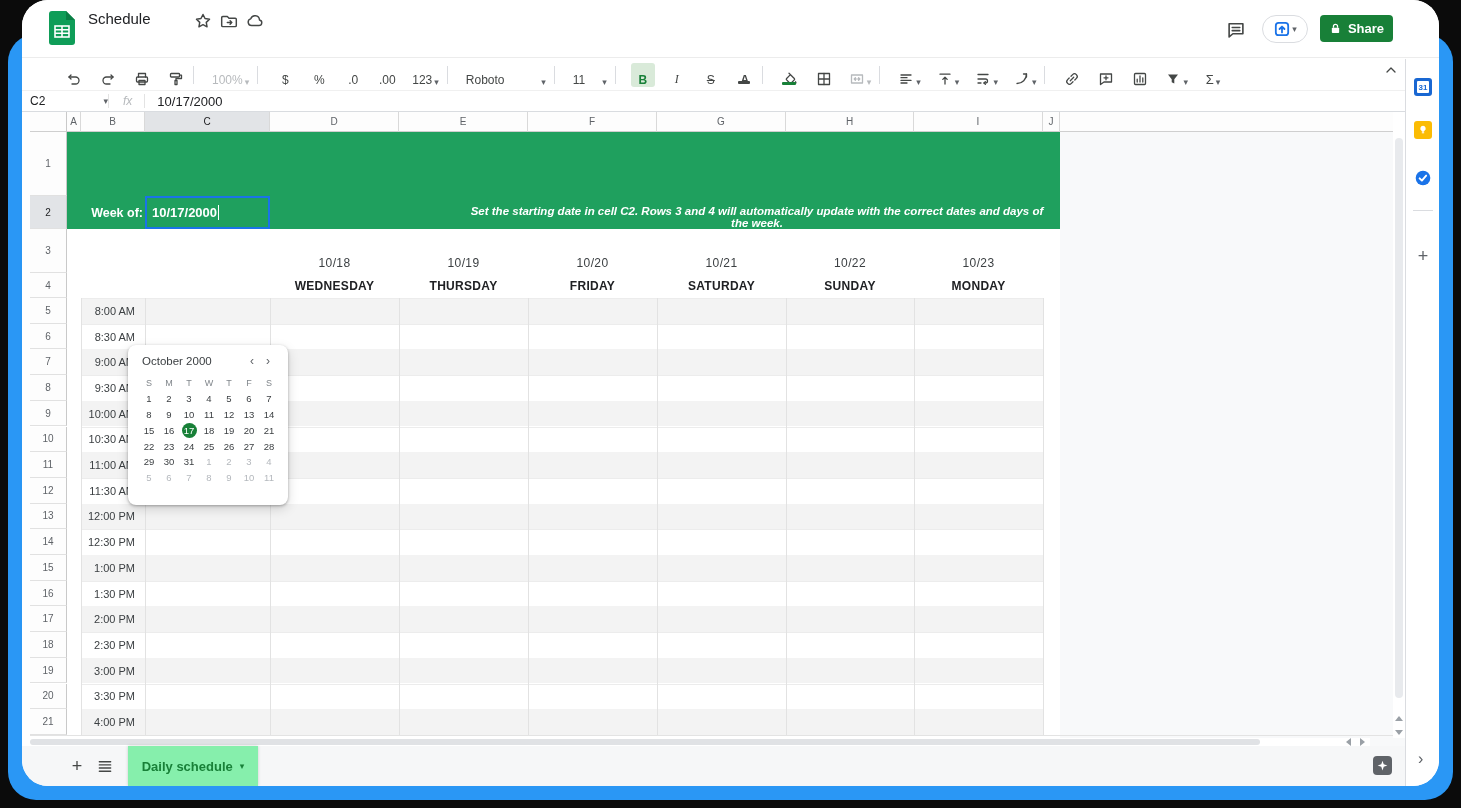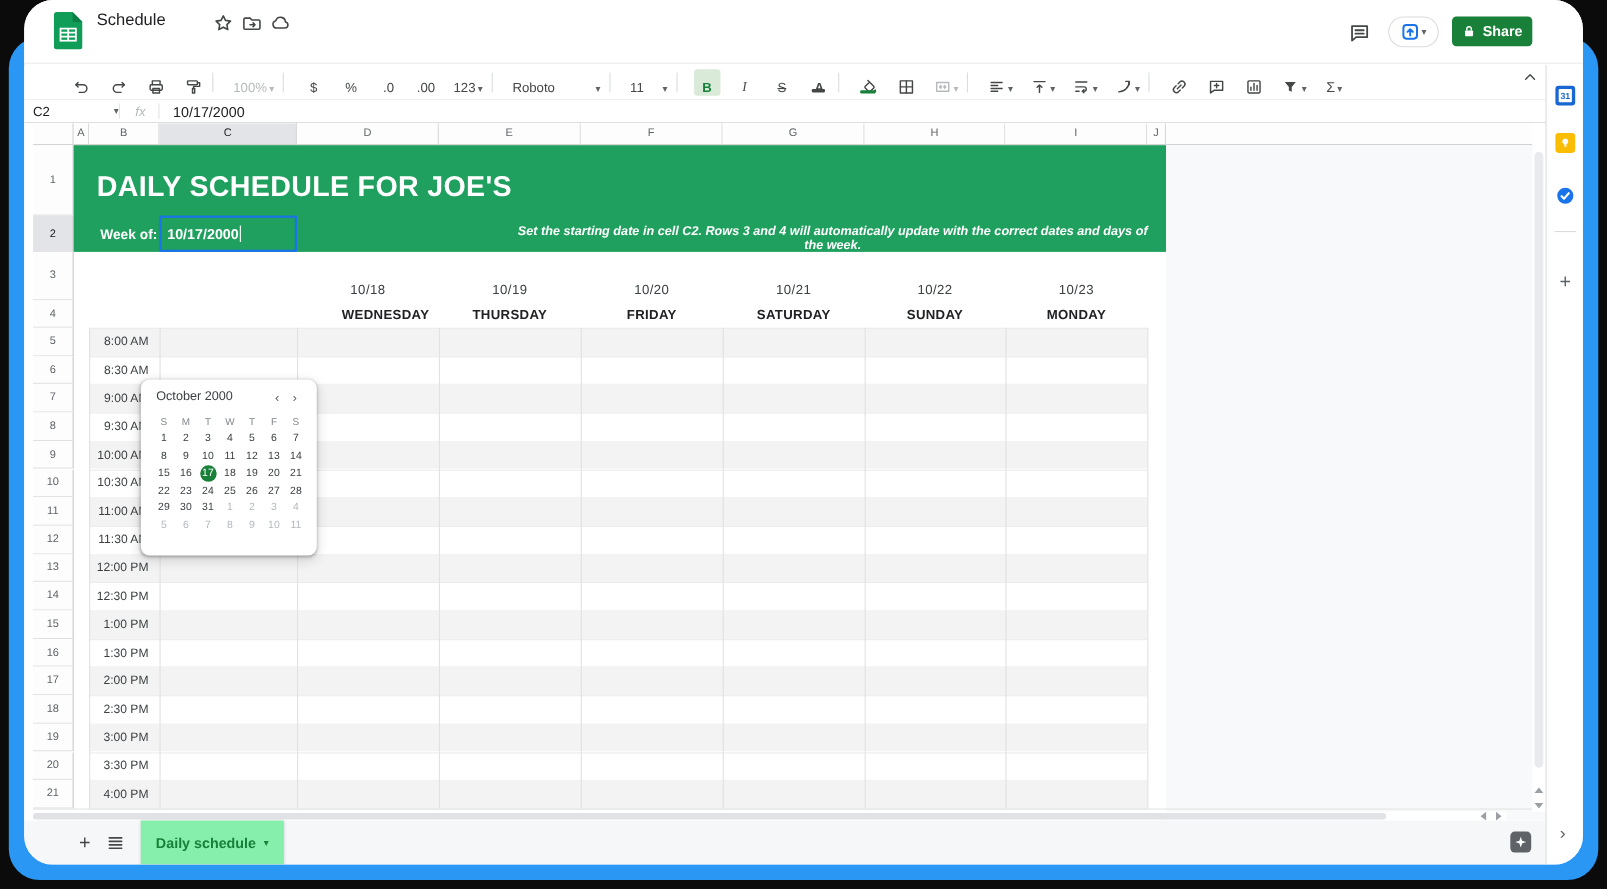--- a/index.html
+++ b/index.html
@@ -392,31 +392,30 @@
           <div class="row-hdr abs" style="top: 443px; height: 25.7px;">15</div>
           <div class="row-hdr abs" style="top: 468.7px; height: 25.7px;">16</div>
           <div class="row-hdr abs" style="top: 494.4px; height: 25.7px;">17</div>
           <div class="row-hdr abs" style="top: 520.1px; height: 25.7px;">18</div>
           <div class="row-hdr abs" style="top: 545.8px; height: 25.7px;">19</div>
           <div class="row-hdr abs" style="top: 571.5px; height: 25.7px;">20</div>
           <div class="row-hdr abs" style="top: 597.2px; height: 25.7px;">21</div>
         </div>
 
       <div id="green-band" class="abs"></div>
-      <div id="sheet-title" class="abs">DAILY SCHEDULE FOR JOE'S</div>
       <div id="week-of" class="abs">Week of:</div>
       <div id="active-cell" class="abs">
         <span>10/17/2000</span>
           <span id="caret-bar"></span>
       </div>
       <div id="instruction" class="abs">Set the starting date in cell C2. Rows 3 and 4 will automatically update with the correct dates and days of the week.</div>
 
       <div id="day-headers">
           <div class="day-date abs" style="left: 248px; width: 129px;">10/18</div>
-          <div class="day-name abs" style="left: 264px; width: 129px;">WEDNESDAY</div>
+          <div class="day-name abs" style="left: 248px; width: 129px;">WEDNESDAY</div>
           <div class="day-date abs" style="left: 377px; width: 129px;">10/19</div>
           <div class="day-name abs" style="left: 377px; width: 129px;">THURSDAY</div>
           <div class="day-date abs" style="left: 506px; width: 129px;">10/20</div>
           <div class="day-name abs" style="left: 506px; width: 129px;">FRIDAY</div>
           <div class="day-date abs" style="left: 635px; width: 129px;">10/21</div>
           <div class="day-name abs" style="left: 635px; width: 129px;">SATURDAY</div>
           <div class="day-date abs" style="left: 764px; width: 128px;">10/22</div>
           <div class="day-name abs" style="left: 764px; width: 128px;">SUNDAY</div>
           <div class="day-date abs" style="left: 892px; width: 129px;">10/23</div>
           <div class="day-name abs" style="left: 892px; width: 129px;">MONDAY</div>

